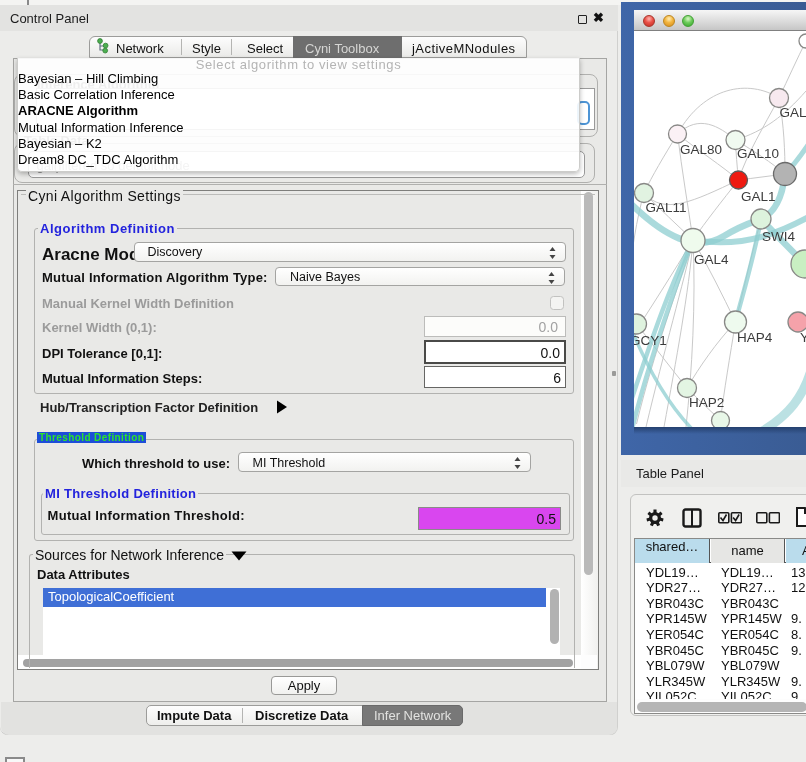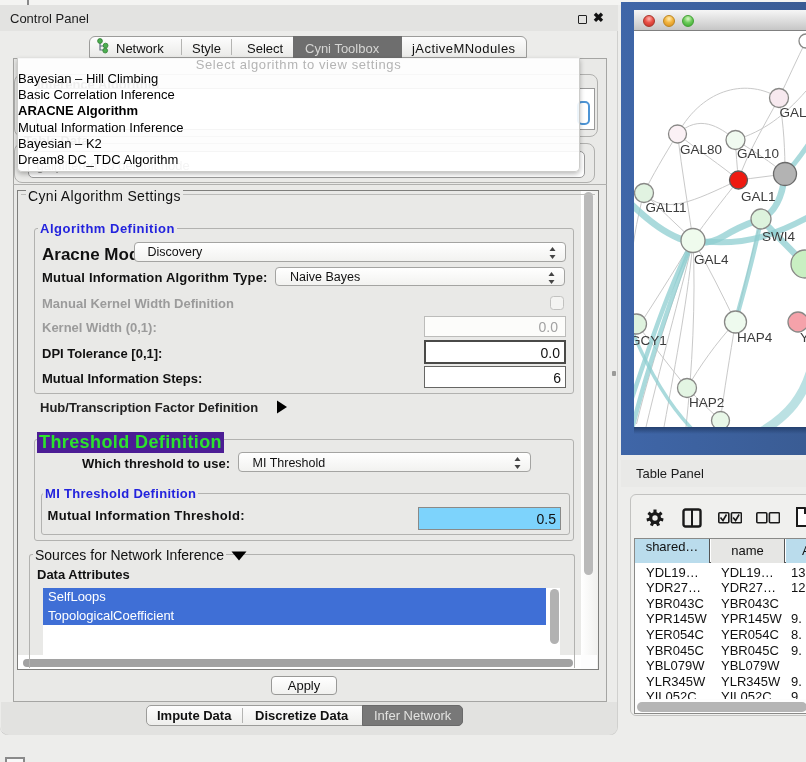--- a/index.html
+++ b/index.html
@@ -92,46 +92,45 @@
 
 <div class="abs b" style="left:42px;top:371px;font-size:13px;color:#111;">Mutual Information Steps:</div>
 <div class="abs" style="left:424px;top:366px;width:142px;height:22px;background:#fff;border:1px solid #666664;font-size:14px;color:#111;text-align:right;padding:3px 4px 0 0;">6</div>
 
 <div class="abs b" style="left:40px;top:400px;font-size:13px;color:#222;">Hub/Transcription Factor Definition</div>
 <svg class="abs" style="left:275px;top:400px;" width="13" height="14" viewBox="0 0 13 14">
     <path d="M2 0.5 L12 7 L2 13.5 Z" fill="#000"></path>
   </svg>
 
 <div class="abs" style="left:34px;top:438.5px;width:540px;height:102px;border:1px solid #b2b2b0;border-radius:3px;"></div>
-<div class="abs" style="left:37px;top:432px;padding:0 2px;font-weight:bold;font-size:18px;letter-spacing:0.4px;color:#2ce32c;background:#4c1d95;">Threshold Definition</div>
+<div class="abs" style="left:37px;top:432px;padding:0 2px;font-weight:bold;font-size:10px;letter-spacing:0.4px;color:#2ce32c;background:#1d4ed8;">Threshold Definition</div>
 
 <div class="abs b" style="left:82px;top:456px;font-size:13px;color:#111;">Which threshold to use:</div>
 <div class="abs" style="left:237.5px;top:452px;width:293px;height:20px;background:linear-gradient(#ffffff,#f2f2f0);border:1px solid #a4a4a2;border-radius:4px;">
   <div class="abs" style="left:14px;top:2.5px;font-size:12.5px;color:#111;">MI Threshold</div>
   <svg class="abs" style="right:8px;top:3px;" width="9" height="14" viewBox="0 0 9 14">
       <path d="M4.5 1 L7.5 5 L1.5 5 Z M4.5 13 L7.5 9 L1.5 9 Z" fill="#444"></path>
     </svg>
 </div>
 
 <div class="abs" style="left:41px;top:492.5px;width:529px;height:42px;border:1px solid #b2b2b0;border-radius:3px;"></div>
 <div class="abs" style="left:43px;top:486px;padding:0 2px;font-weight:bold;font-size:13px;letter-spacing:0.3px;color:#2323dd;background:#e9e9e7;">MI Threshold Definition</div>
 
 <div class="abs b" style="left:47.5px;top:508px;font-size:13px;letter-spacing:0.33px;color:#111;">Mutual Information Threshold:</div>
-<div class="abs" style="left:418px;top:507px;width:143px;height:23px;background:#7dd3fc;border:1px solid #8a8a88;font-size:14px;color:#111;text-align:right;padding:3px 4px 0 0;">0.5</div>
+<div class="abs" style="left:418px;top:507px;width:143px;height:23px;background:#d946ef;border:1px solid #8a8a88;font-size:14px;color:#111;text-align:right;padding:3px 4px 0 0;">0.5</div>
 
 <div class="abs" style="left:28.5px;top:554px;width:546px;height:114px;border:1px solid #b2b2b0;border-bottom:none;border-radius:3px 3px 0 0;"></div>
 <div class="abs" style="left:33px;top:547px;padding:0 2px;font-size:14px;color:#111;background:#e9e9e7;">Sources for Network Inference</div>
 <svg class="abs" style="left:231px;top:551px;" width="16" height="10" viewBox="0 0 16 10">
     <path d="M0.5 0.5 L15.5 0.5 L8 9.5 Z" fill="#000"></path>
   </svg>
 
 <div class="abs b" style="left:37px;top:567px;font-size:13px;color:#111;">Data Attributes</div>
 
 <div class="abs" style="left:42.5px;top:588px;width:517.5px;height:69.5px;background:#fff;overflow:hidden;">
-  <div style="background:#3f6fd6;color:#fff;font-size:13px;height:18.6px;padding:1px 0 0 5.5px;width:503px;">SelfLoops</div>
   <div style="background:#3f6fd6;color:#fff;font-size:13px;height:18.6px;padding:1px 0 0 5.5px;width:503px;">TopologicalCoefficient</div>
 </div>
 <div class="abs" style="left:550px;top:589px;width:8.5px;height:55px;background:#b2b2b2;border-radius:4.5px;"></div>
 
 <div class="abs" style="left:271px;top:676px;width:66px;height:19px;background:linear-gradient(#ffffff,#f1f1ef);border:1px solid #999997;border-radius:4px;text-align:center;font-size:13px;color:#111;line-height:17px;">Apply</div>
 
 <div class="abs" style="left:1px;top:702px;width:616px;height:33px;background:#e2e2e0;border-radius:0 0 8px 8px;"></div>
 <div class="abs" style="left:146px;top:705px;width:317px;height:21px;background:linear-gradient(#fdfdfd,#eeeeec);border:1px solid #9c9c9a;border-radius:5px;"></div>
 <div class="abs" style="left:242px;top:708px;width:1px;height:15px;background:#b4b4b2;"></div>
 <div class="abs" style="left:362px;top:705px;width:101px;height:21px;background:#787878;border:1px solid #6a6a6a;border-radius:0 5px 5px 0;"></div>

